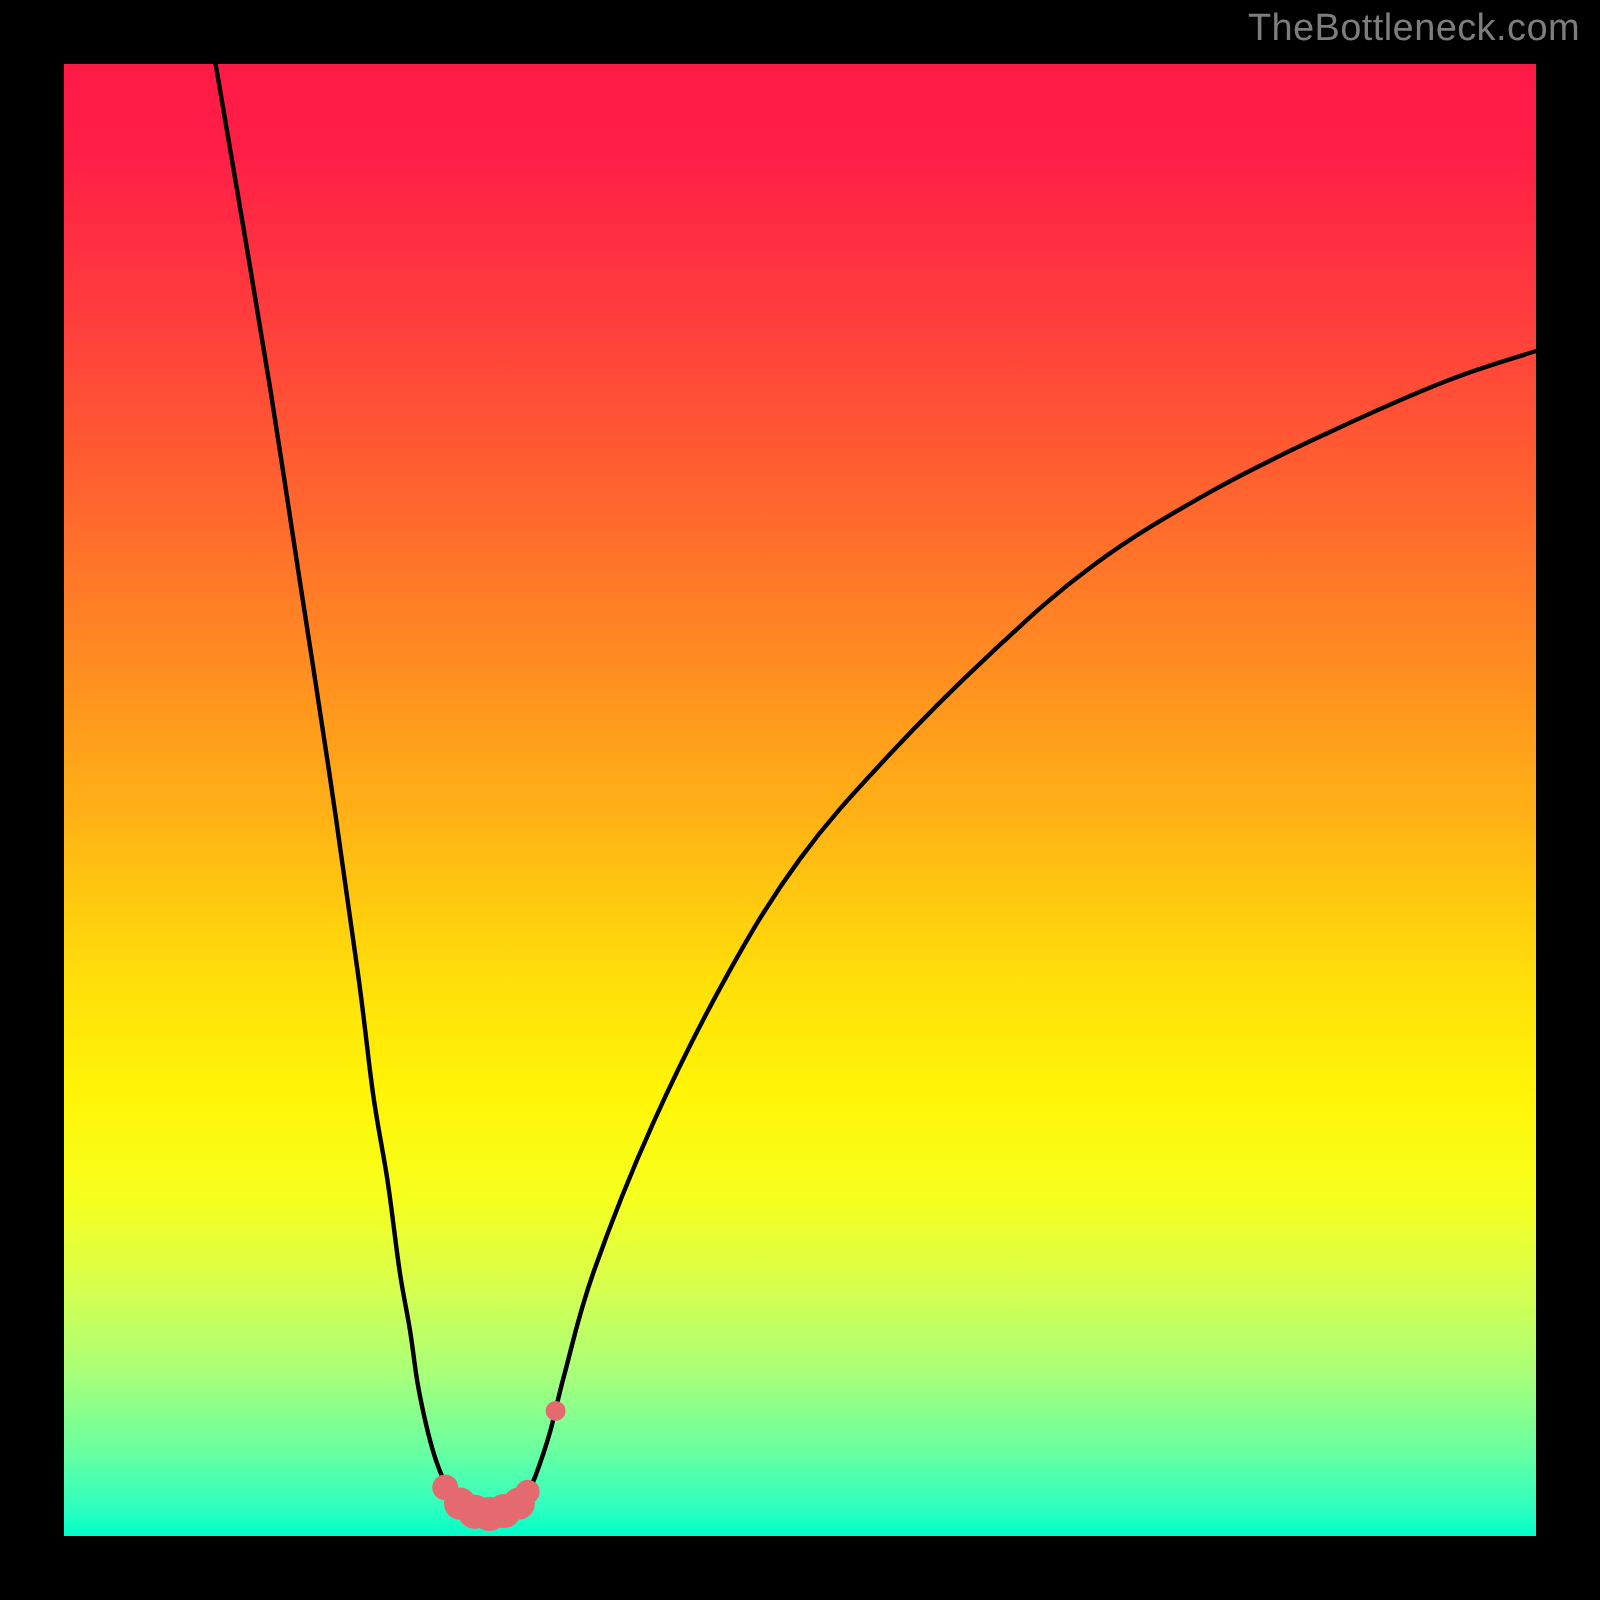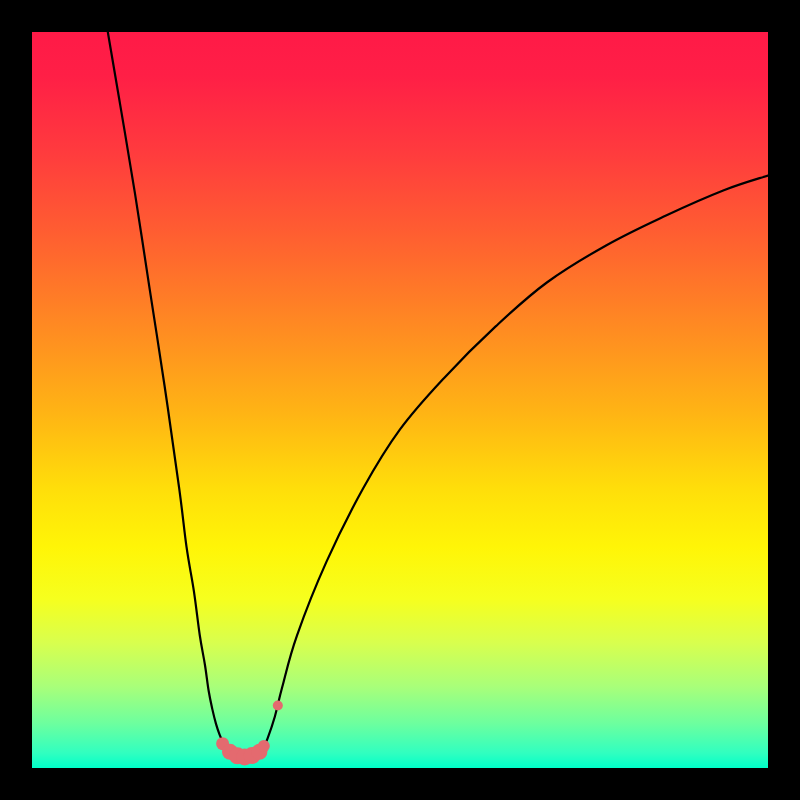--- a/index.html
+++ b/index.html
@@ -58,20 +58,21 @@
     font-size: 19px;
     letter-spacing: 0.2px;
     font-weight: 500;
     user-select: none;
   }
 </style>
 </head>
 <body>
 
 <div class="frame">
+  <div class="watermark">TheBottleneck.com</div>
   <div class="plot">
     <svg viewBox="0 0 736 736">
       <g id="curves">
           <path d="M 75.808 0 C 78.06016000000001 13.248000000000003, 83.41824 44.454400000000035, 88.32 73.60000000000002 C 93.22175999999999 102.74560000000001, 97.74080000000001 128.79999999999995, 103.04 161.91999999999996 C 108.3392 195.03999999999996, 112.4608 223.15519999999998, 117.76 257.59999999999997 C 123.0592 292.04479999999995, 127.18079999999999 317.51039999999995, 132.48 353.28 C 137.7792 389.0496, 143.22560000000001 427.1744, 147.20000000000002 456.32 C 151.17440000000002 485.4656, 151.9104 496.65280000000007, 154.56 515.2 C 157.2096 533.7472, 159.53536 543.4624, 161.92 559.36 C 164.30463999999998 575.2576, 165.8208 590.2719999999999, 167.808 603.52 C 169.7952 616.768, 171.37023999999997 623.024, 172.95999999999998 632.96 C 174.54976 642.8960000000001, 175.31519999999998 650.7712, 176.64 658.72 C 177.9648 666.6688, 178.99519999999998 671.1584, 180.32 677.12 C 181.6448 683.0816, 182.6752 687.2032, 184 691.84 C 185.3248 696.4768, 186.3552 699.43552, 187.68 702.88 C 189.00480000000002 706.32448, 190.0352 708.45888, 191.36 710.976 C 192.68480000000002 713.49312, 193.7152 715.1417600000001, 195.04000000000002 716.864 C 196.36480000000003 718.58624, 197.39520000000002 719.48416, 198.72000000000003 720.544 C 200.04480000000004 721.60384, 201.73760000000001 722.35456, 202.4 722.752" fill="none" stroke="#000" stroke-width="2.2" stroke-linecap="round"></path>
           <path d="M 224.48 722.752 C 225.14239999999998 722.22208, 226.8352 721.39776, 228.16 719.808 C 229.4848 718.21824, 230.5152 716.30464, 231.84 713.92 C 233.1648 711.53536, 233.5328 711.8592, 235.52 706.56 C 237.5072 701.2607999999999, 240.23040000000003 693.7536, 242.88000000000002 684.48 C 245.52960000000002 675.2064, 246.2656 669.6128, 250.24 655.04 C 254.2144 640.4671999999999, 257.0112 626.0416, 264.96 603.52 C 272.9088 580.9984, 282.4768 556.4159999999999, 294.40000000000003 529.92 C 306.32320000000004 503.424, 317.952 480.1664, 331.2 456.32 C 344.448 432.4736, 353.42719999999997 417.312, 368 397.44 C 382.57280000000003 377.568, 394.93760000000003 364.46719999999993, 412.16 345.91999999999996 C 429.3824 327.3728, 445.13280000000003 311.6224, 463.68 294.40000000000003 C 482.2272 277.17760000000004, 495.3279999999999 264.8127999999999, 515.1999999999999 250.23999999999995 C 535.0719999999999 235.66719999999995, 552.8832 225.36320000000003, 574.08 213.44000000000005 C 595.2768000000001 201.51680000000007, 611.7632000000001 193.936, 632.96 184 C 654.1568 174.064, 673.2927999999999 165.52640000000002, 691.8399999999999 158.24 C 710.3871999999999 150.9536, 728.0512 146.16959999999997, 736 143.51999999999998" fill="none" stroke="#000" stroke-width="2.2" stroke-linecap="round"></path>
           <path d="M 202.4 722.752 C 203.0624 723.0831999999999, 204.49024000000003 724.12832, 206.08 724.592 C 207.66976 725.0556799999999, 209.37727999999998 725.19552, 211.23199999999997 725.328 C 213.08671999999996 725.46048, 214.52927999999997 725.52672, 216.384 725.328 C 218.23872 725.12928, 220.07872 724.68768, 221.536 724.224 C 222.99328 723.7603200000001, 223.95007999999999 723.0169599999999, 224.48 722.752" fill="none" stroke="#000" stroke-width="2" stroke-linecap="round"></path>
         </g>
       <g id="markers">
           <circle cx="190.624" cy="711.712" r="6.5" fill="#e46a6f"></circle>
           <circle cx="197.98399999999998" cy="719.808" r="8" fill="#e46a6f"></circle>

